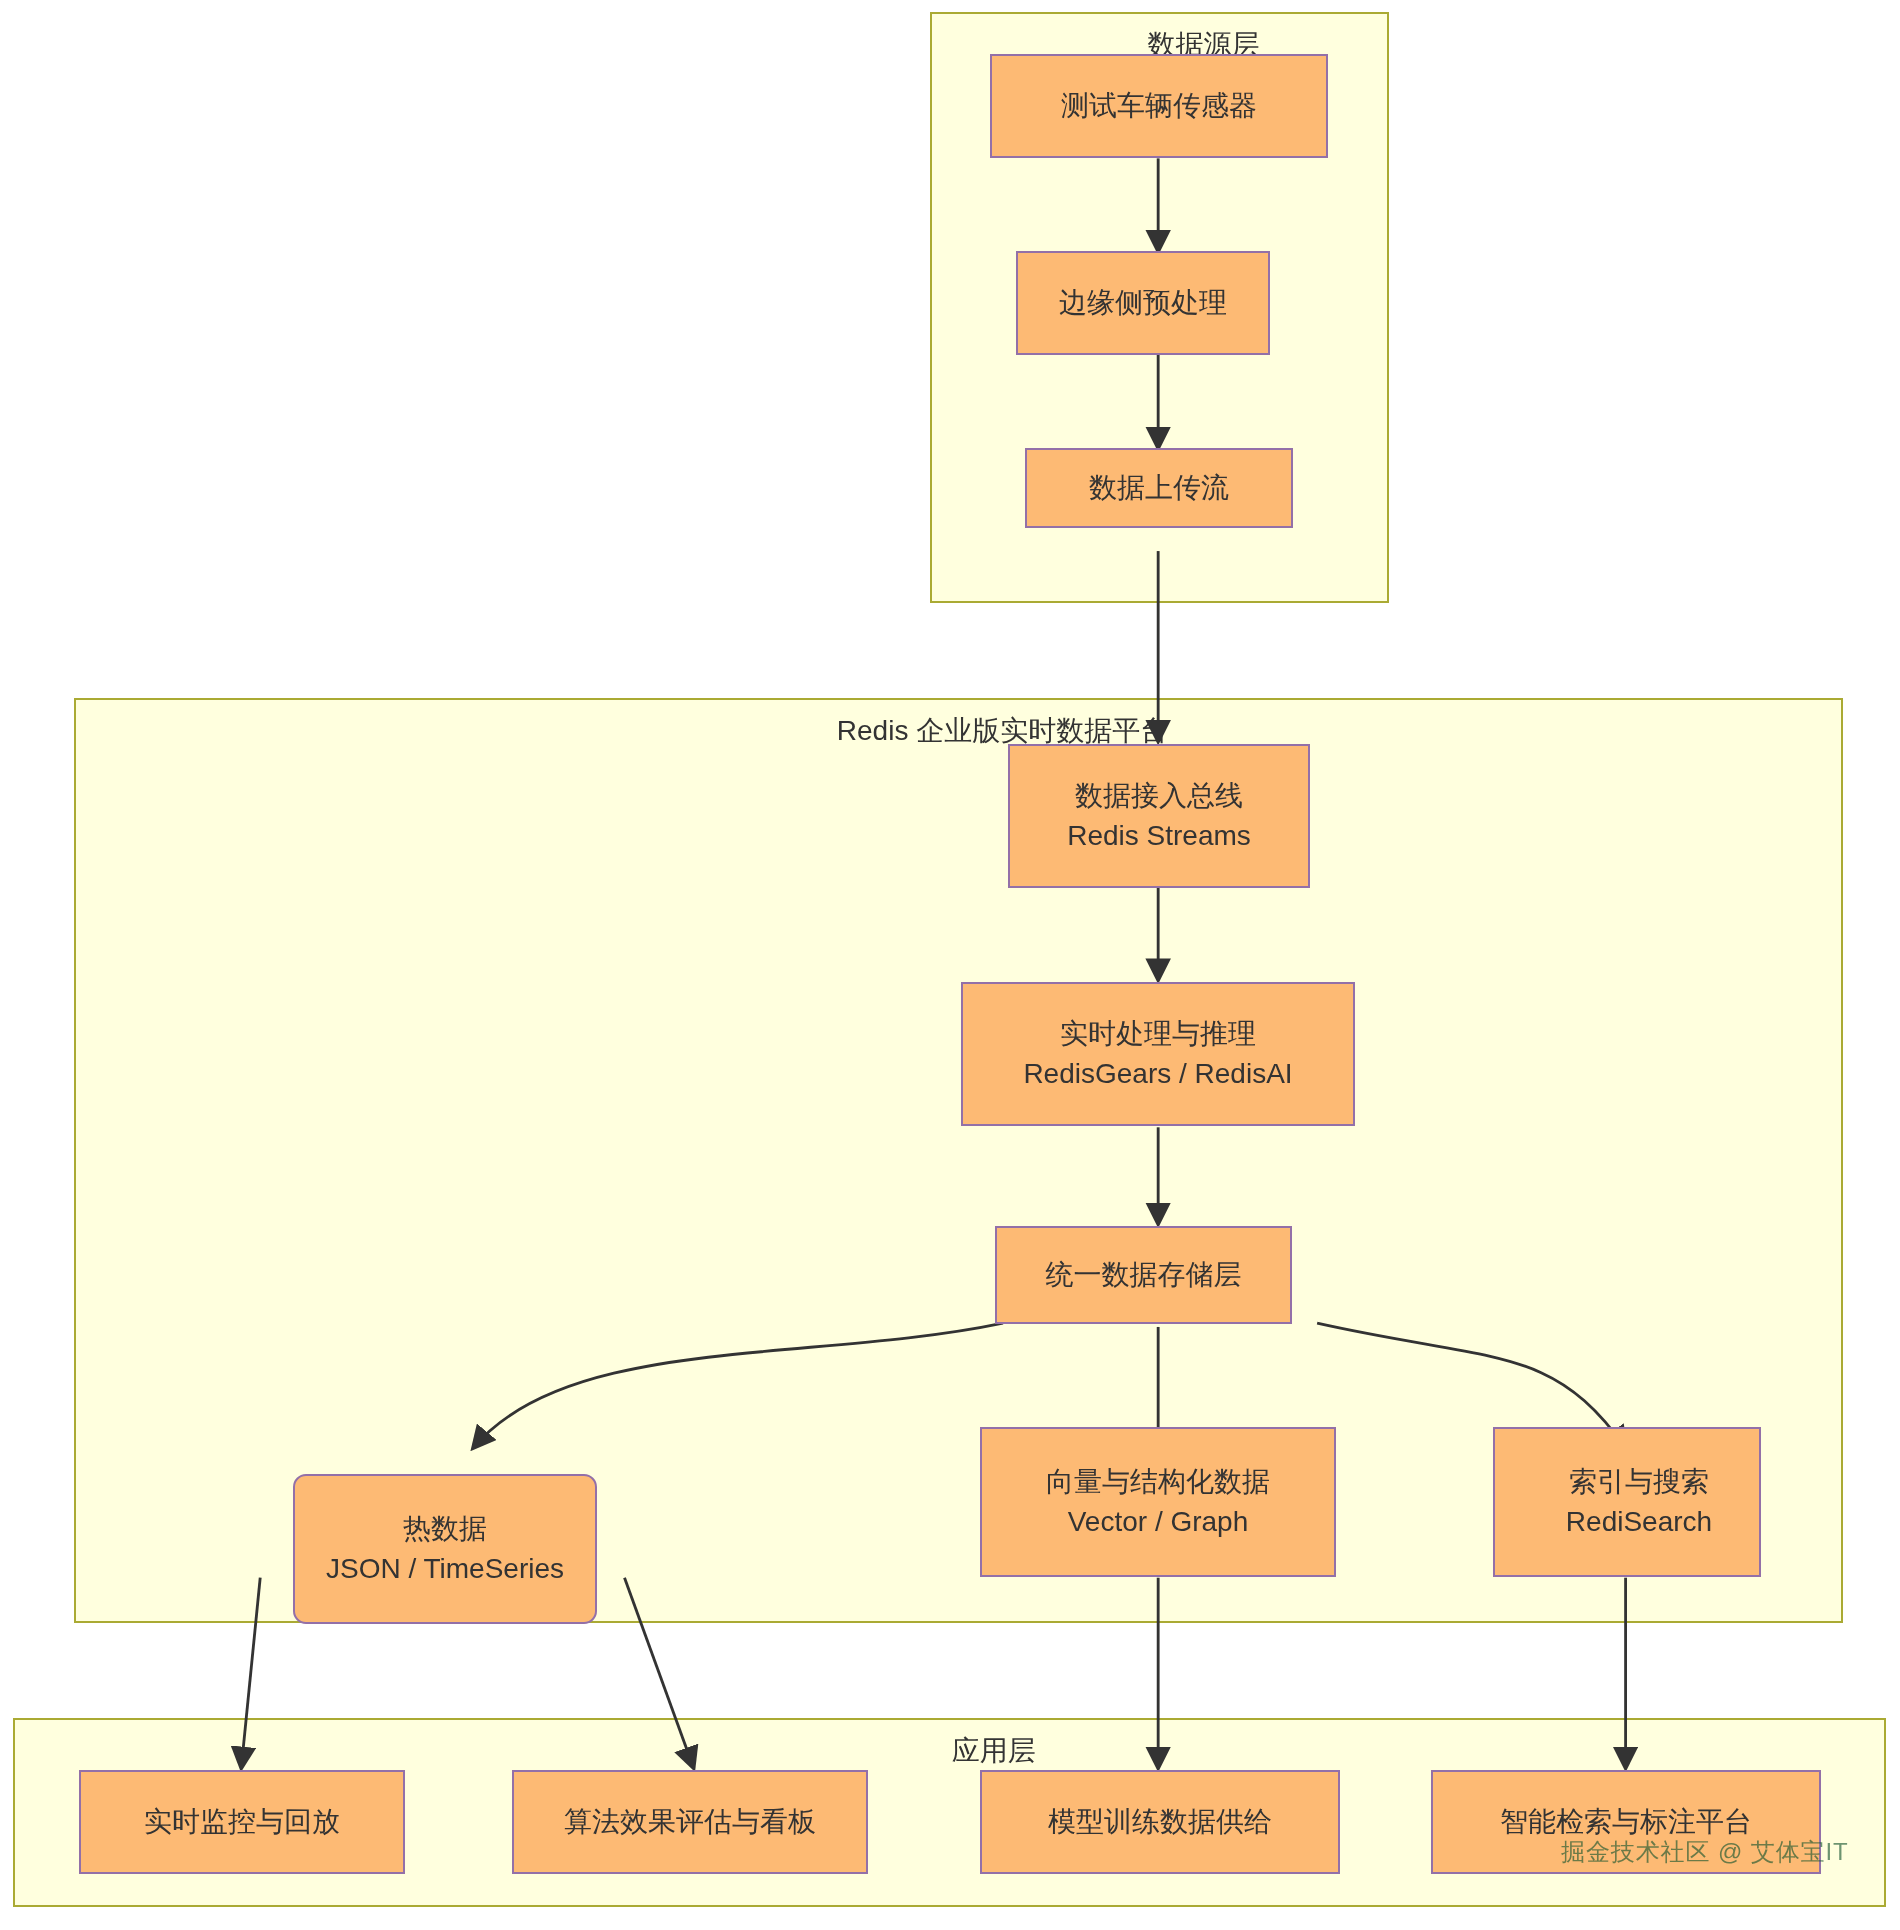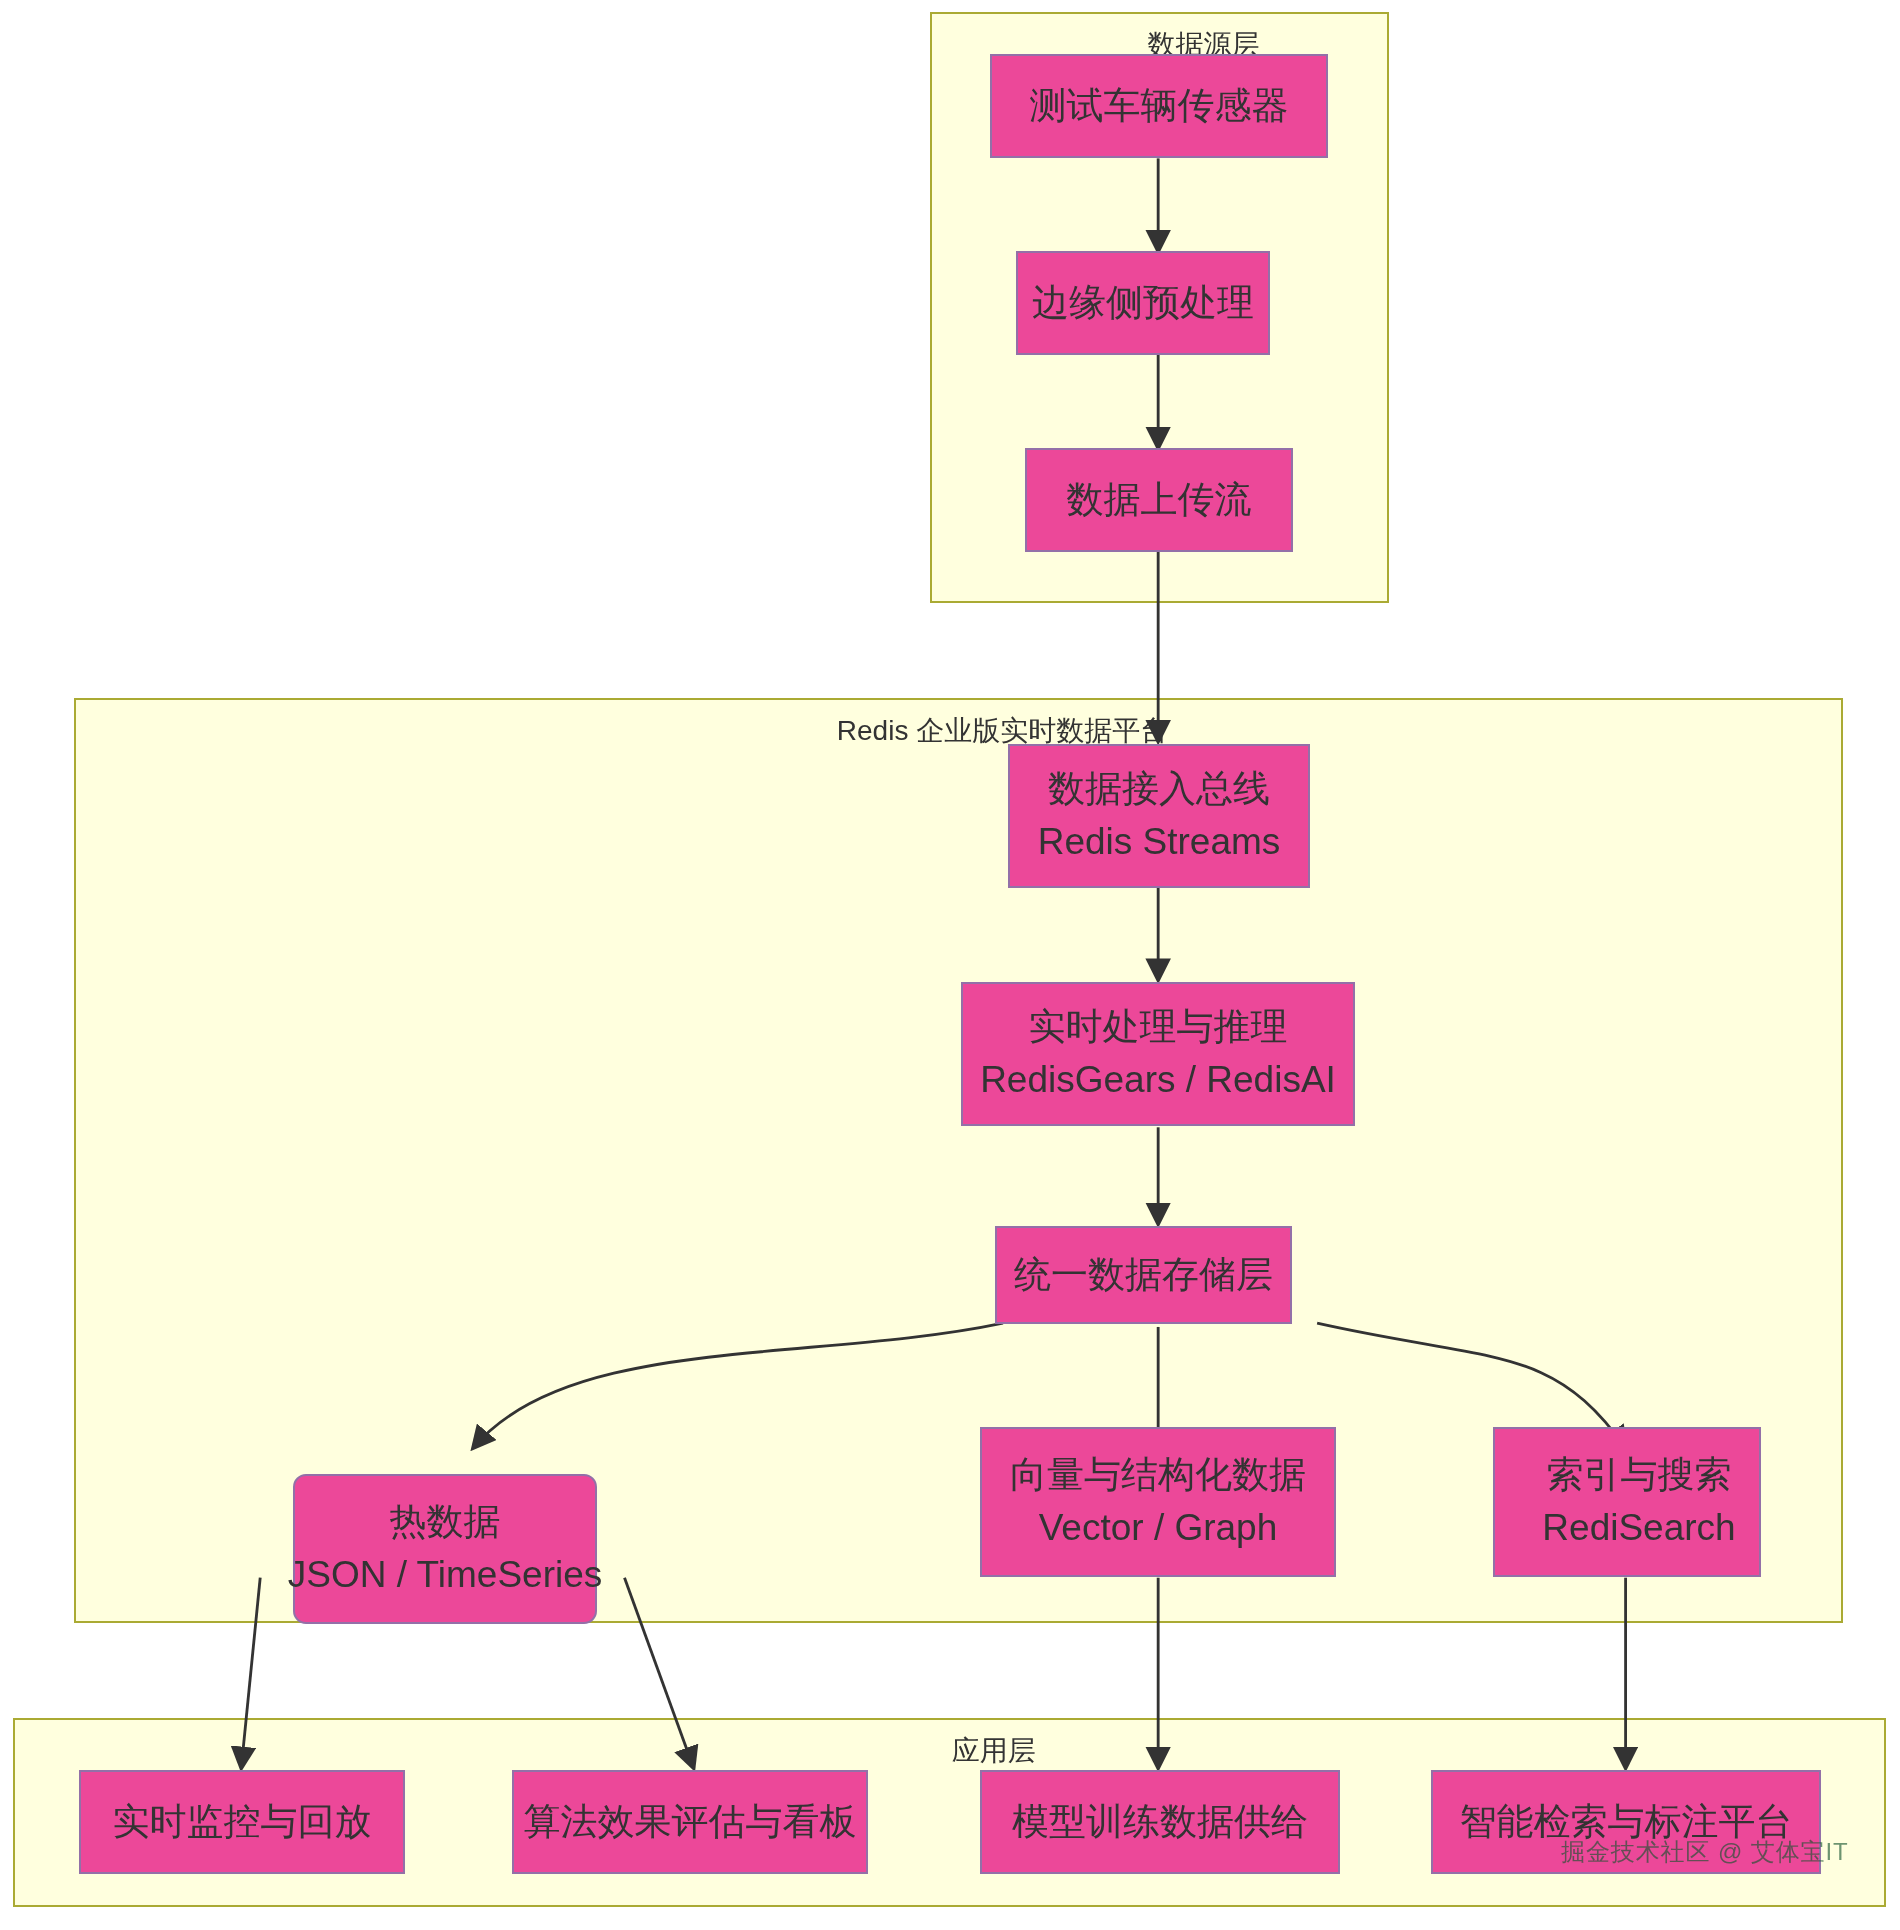--- a/index.html
+++ b/index.html
@@ -38,29 +38,29 @@
     width: 100%;
     text-align: center;
     font-size: 28px;
     color: #333333;
     line-height: 1.25;
     white-space: nowrap;
     margin-left: 44px;
   }
   .node {
     position: absolute;
-    background: #ec4899;
+    background: #fdba74;
     border: 2.8px solid #9370a8;
     box-sizing: border-box;
     display: flex;
     flex-direction: column;
     align-items: center;
     justify-content: center;
     color: #333333;
-    font-size: 37px;
+    font-size: 28px;
     line-height: 1.42;
     text-align: center;
   }
   .node .ln {
     display: block;
     white-space: nowrap;
   }
   .watermark {
     position: absolute;
     font-size: 24px;
@@ -110,21 +110,21 @@
   </svg>
 
   <div class="node" style="left:990px; top:54px; width:338px; height:104px;">
     <span class="ln">测试车辆传感器</span>
   </div>
 
   <div class="node" style="left:1016px; top:251px; width:254px; height:104px;">
     <span class="ln">边缘侧预处理</span>
   </div>
 
-  <div class="node" style="left:1025px; top:448px; width:268px; height:104px;">
+  <div class="node" style="left:1025px; top:448px; width:268px; height:80px;">
     <span class="ln">数据上传流</span>
   </div>
 
   <div class="node" style="left:1008px; top:744px; width:302px; height:144px;">
     <span class="ln">数据接入总线</span>
     <span class="ln">Redis Streams</span>
   </div>
 
   <div class="node" style="left:961px; top:982px; width:394px; height:144px;">
     <span class="ln">实时处理与推理</span>

